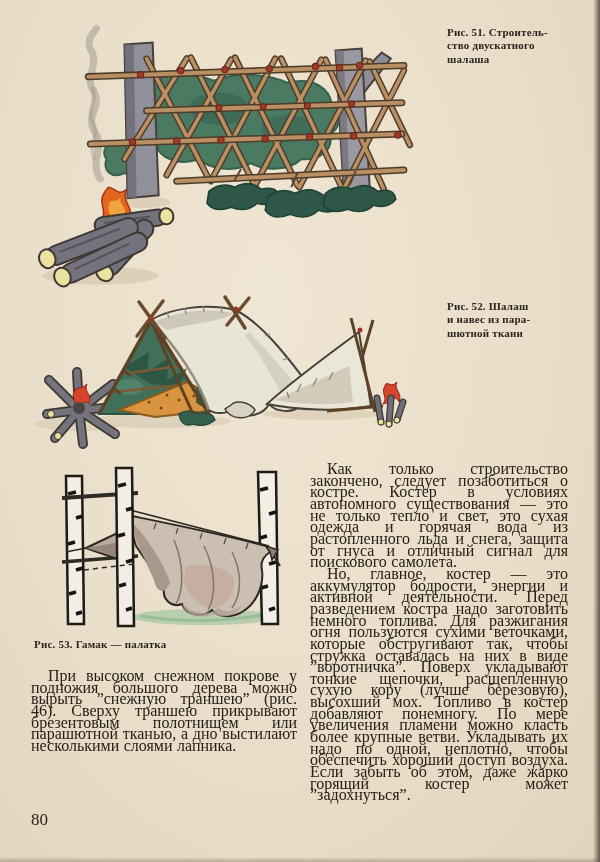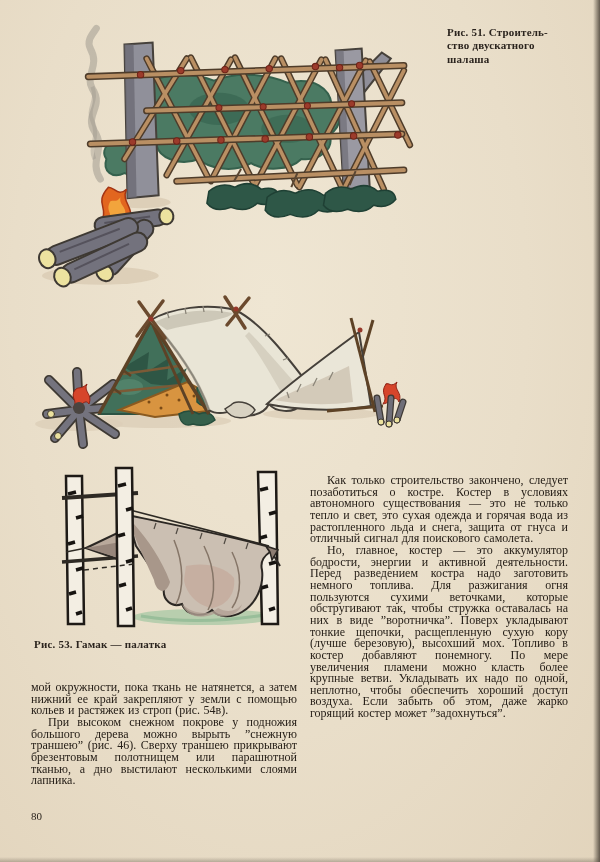--- a/index.html
+++ b/index.html
@@ -7,26 +7,26 @@
     position:relative; width:600px; height:862px; overflow:hidden;
     background: radial-gradient(ellipse at 45% 35%, #efe6d3 0%, #e9dec9 55%, #e2d4bc 100%);
     font-family:"Liberation Serif", serif;
   }
   .fig{position:absolute;}
   .caption{
     position:absolute; font-size:11px; font-weight:bold; line-height:13.4px;
     color:#2b241e; white-space:pre-line; letter-spacing:.2px;
   }
   .col{
-    position:absolute; font-size:12px; line-height:11.65px; color:#272019;
-    text-align:justify; text-align-last:left; hyphens:auto; word-spacing:.5px;margin-top:12px;
+    position:absolute; font-size:16px; line-height:11.65px; color:#272019;
+    text-align:justify; text-align-last:left; hyphens:auto; word-spacing:.5px;
   }
   .col p{margin:0;}
   .col p.indent{text-indent:17px;}
-  .pageno{position:absolute; left:31px; top:810px; font-size:11px; color:#2b241e;}
+  .pageno{position:absolute; left:31px; top:810px; font-size:17px; color:#2b241e;}
   .edge-right{
     position:absolute; right:0; top:0; width:7px; height:100%;
     background:linear-gradient(to right, rgba(90,80,68,0), rgba(74,66,56,.85));
   }
   .edge-bottom{
     position:absolute; left:0; bottom:0; width:100%; height:5px;
     background:linear-gradient(to bottom, rgba(90,80,68,0), rgba(90,80,68,.35));
   }
 </style>
 </head>
@@ -276,20 +276,23 @@
           <line x1="352" y1="130" x2="348" y2="106"></line>
             <line x1="360" y1="132" x2="362" y2="106"></line>
             <line x1="368" y1="128" x2="374" y2="110"></line>
         </g>
         <circle cx="352" cy="130" r="3" fill="#ece29f" stroke="#3e3933"></circle>
         <circle cx="360" cy="132" r="3" fill="#ece29f" stroke="#3e3933"></circle>
         <circle cx="368" cy="128" r="3" fill="#ece29f" stroke="#3e3933"></circle>
       </g>
     </g>
   </svg>
+  <div class="caption" style="left:447px; top:300px; width:140px;">Рис. 52. Шалаш
+и навес из пара-
+шютной ткани</div>
 
   <svg class="fig" style="left:25px; top:466px;" width="282" height="168" viewBox="0 0 280 168">
     <ellipse cx="178" cy="151" rx="72" ry="8" fill="#9cc49e" opacity="0.65"></ellipse>
     <path d="M115,150 q60,10 130,-2" stroke="#7aae85" stroke-width="3" opacity="0.5" fill="none"></path>
 
     <g>
       <polygon points="40,10 56,10 58,158 42,158" fill="#f3eee3" stroke="#1e1a16" stroke-width="2.5"></polygon>
       <g stroke="#171411" stroke-width="3.5">
         <line x1="42" y1="28" x2="50" y2="26"></line>
           <line x1="50" y1="52" x2="57" y2="50"></line>
@@ -354,21 +357,20 @@
         <line x1="100" y1="96" x2="107" y2="94"></line>
           <line x1="93" y1="120" x2="100" y2="118"></line>
           <line x1="100" y1="144" x2="106" y2="142"></line>
       </g>
     </g>
     <line x1="58" y1="104" x2="108" y2="98" stroke="#2e2a24" stroke-width="1.5" stroke-dasharray="5,4"></line>
   </svg>
   <div class="caption" style="left:34px; top:638px; width:220px;">Рис. 53. Гамак — палатка</div>
 
   <div class="col" style="left:31px; top:670px; width:266px;">
-    <p>мой окружности, пока ткань не натянется, а затем нижний ее край закрепляют у земли с помощью кольев и растяжек из строп (рис. 54в).</p>
     <p class="indent">При высоком снежном покрове у подножия большого дерева можно вырыть ”снежную траншею” (рис. 46). Сверху траншею прикрывают брезентовым полотнищем или парашютной тканью, а дно выстилают несколькими слоями лапника.</p>
   </div>
 
   <div class="col" style="left:310px; top:463px; width:258px;">
     <p class="indent">Как только строительство закончено, следует позаботиться о костре. Костер в условиях автономного существования — это не только тепло и свет, это сухая одежда и горячая вода из растопленного льда и снега, защита от гнуса и отличный сигнал для поискового самолета.</p>
     <p class="indent">Но, главное, костер — это аккумулятор бодрости, энергии и активной деятельности. Перед разведением костра надо заготовить немного топлива. Для разжигания огня пользуются сухими веточками, которые обстругивают так, чтобы стружка оставалась на них в виде ”воротничка”. Поверх укладывают тонкие щепочки, расщепленную сухую кору (лучше березовую), высохший мох. Топливо в костер добавляют понемногу. По мере увеличения пламени можно класть более крупные ветви. Укладывать их надо по одной, неплотно, чтобы обеспечить хороший доступ воздуха. Если забыть об этом, даже жарко горящий костер может ”задохнуться”.</p>
   </div>
 
   <div class="pageno">80</div>
 

